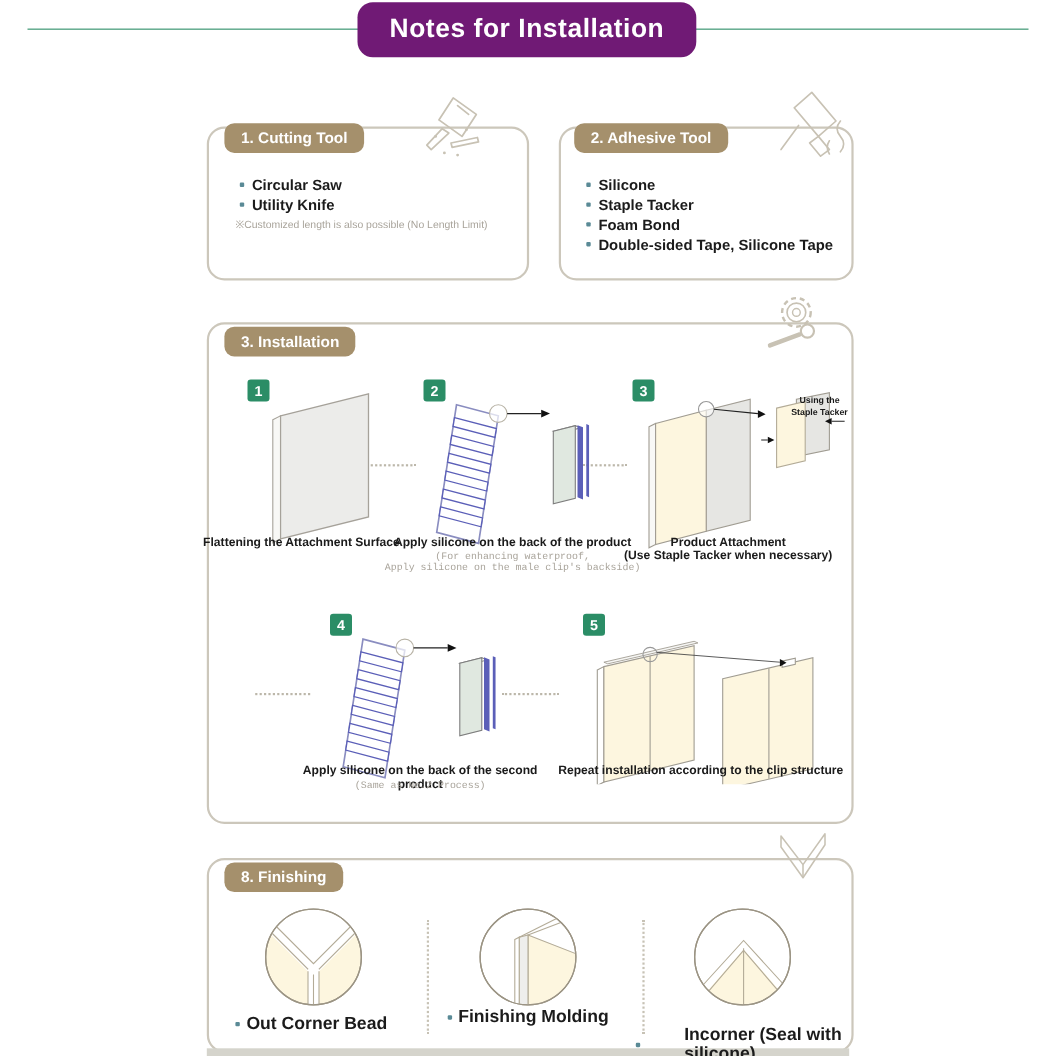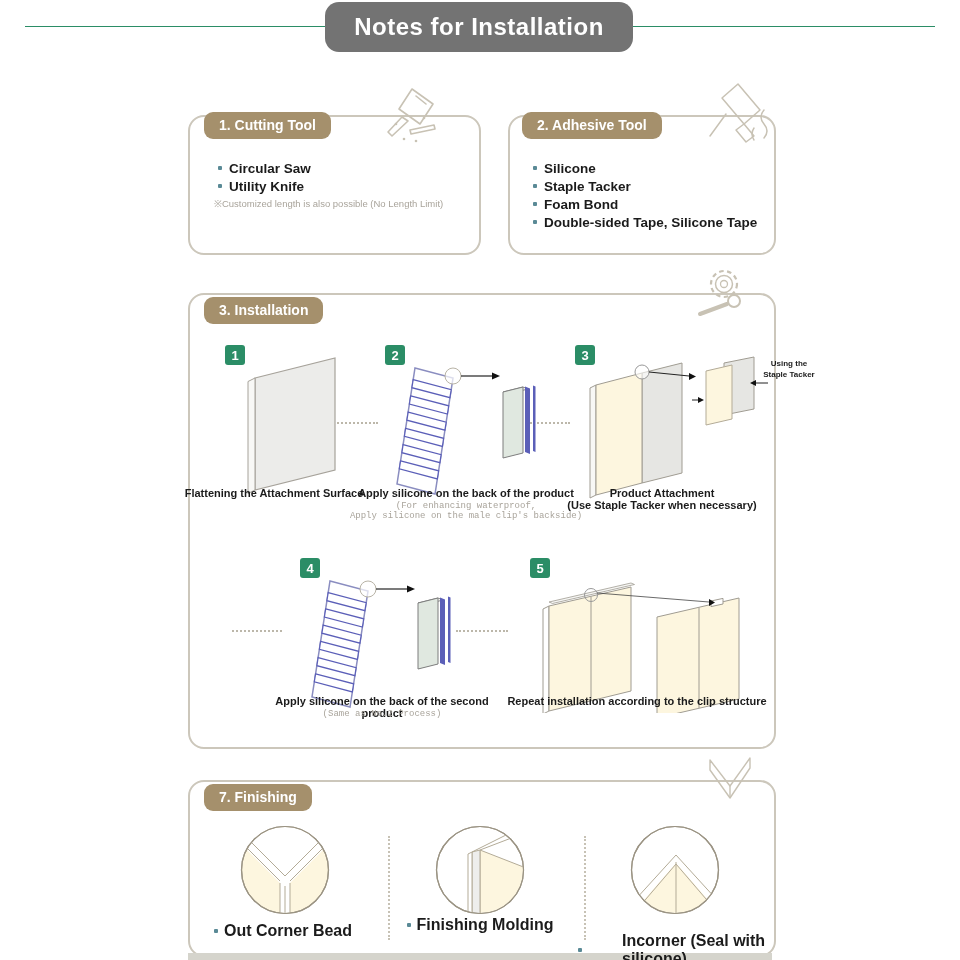--- a/index.html
+++ b/index.html
@@ -1,37 +1,37 @@
 <!DOCTYPE html>
 <html><head>
 <meta charset="utf-8">
 <style>
   html,body{margin:0;padding:0;background:#fff;}
   .page{position:relative;width:960px;height:960px;background:#ffffff;
         font-family:"Liberation Sans",sans-serif;overflow:hidden;}
   .hline{position:absolute;top:26px;height:0;border-top:1px solid #2b8d66;}
-  .banner{position:absolute;left:325px;top:2px;width:308px;height:50px;background:#737373;
+  .banner{position:absolute;left:325px;top:2px;width:308px;height:50px;background:#701a75;
           border-radius:14px;color:#fff;font-size:24px;font-weight:bold;
           display:flex;align-items:center;justify-content:center;letter-spacing:.5px;}
   .box{position:absolute;border:2px solid #ccc7bb;border-radius:16px;background:#fff;}
   .tab{position:absolute;background:#a5906c;color:#fff;font-weight:bold;font-size:14px;
        padding:5px 15px 6px;border-radius:9px;z-index:3;}
   .itemcol{position:absolute;z-index:2;}
   .item{display:flex;align-items:center;gap:7px;font-weight:bold;font-size:13.5px;
         color:#1b1b1b;height:18px;}
   .dot{width:4px;height:4px;background:#5a8a96;border-radius:1px;flex:none;}
   .note{position:absolute;font-size:9.5px;color:#a9a49b;z-index:2;}
   .badge{position:absolute;width:20px;height:20px;background:#2b8d66;border-radius:3px;color:#fff;
          font-weight:bold;font-size:13px;display:flex;align-items:center;justify-content:center;z-index:3;}
   .caption{position:absolute;font-size:11px;font-weight:bold;color:#1b1b1b;text-align:center;z-index:2;}
   .subcap{position:absolute;font-size:9px;color:#a9a49b;text-align:center;z-index:2;font-family:Liberation Mono, monospace;}
   .dotline{position:absolute;border-top:2px dotted #bcb7aa;z-index:1;}
   .vdotline{position:absolute;border-left:2px dotted #c7c2b5;z-index:1;}
   .anno{position:absolute;font-size:8px;font-weight:bold;color:#1b1b1b;text-align:center;
-        line-height:11px;z-index:2;margin-left:44px;}
+        line-height:11px;z-index:2;}
   .fincap{position:absolute;font-size:16px;font-weight:bold;color:#1b1b1b;
           display:flex;align-items:center;justify-content:center;gap:6px;z-index:2;}
   .bottombar{position:absolute;left:188px;top:953px;width:584px;height:7px;background:#d5d4cc;}
   svg{position:absolute;z-index:2;}
 </style>
 </head>
 <body>
 
 <div class="page">
 
@@ -196,21 +196,21 @@
     <circle cx="66" cy="30" r="6.5" fill="none" stroke="#999" stroke-width="1"></circle>
     <polygon points="132,52 214,33 214,134 132,153" fill="#fdf6df" stroke="#a09c92" stroke-width="1"></polygon>
     <line x1="174" y1="42.5" x2="174" y2="143" stroke="#a09c92" stroke-width="1"></line>
     <polygon points="186,36 198,33.4 198,39 186,41.6" fill="#ffffff" stroke="#a09c92" stroke-width="1"></polygon>
     <line x1="72" y1="28" x2="184" y2="37" stroke="#444" stroke-width="0.8"></line>
     <polygon points="184,34 190,37.5 184,41" fill="#111"></polygon>
   </svg>
   <div class="caption" style="left:507px;top:695px;width:260px;">Repeat installation according to the clip structure</div>
 
   <div class="box" style="left:188px;top:780px;width:584px;height:173px;"></div>
-  <div class="tab" style="left:204px;top:784px;">7. Finishing</div>
+  <div class="tab" style="left:204px;top:784px;">8. Finishing</div>
   <svg style="left:704px;top:756px;" width="52" height="50" viewBox="0 0 52 50">
     <g fill="none" stroke="#c8c2b4" stroke-width="1.4" stroke-linejoin="round">
       <polygon points="6,4 26,30 46,2 46,12 26,42 6,14"></polygon>
       <line x1="26" y1="30" x2="26" y2="42"></line>
     </g>
   </svg>
 
   <svg style="left:239px;top:824px;" width="92" height="92" viewBox="0 0 92 92">
     <defs>
         <clipPath id="cc1">

